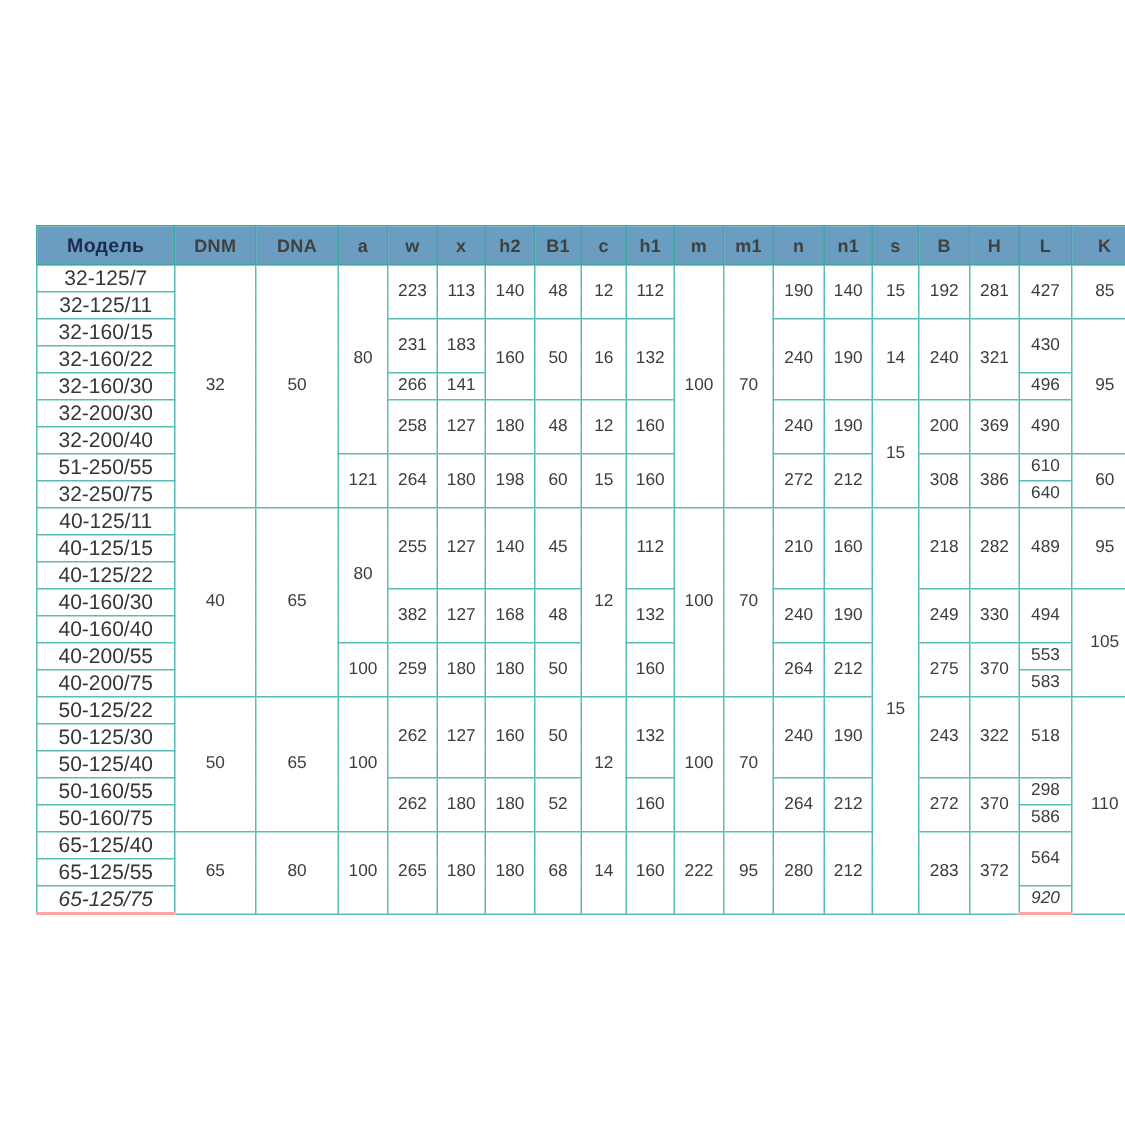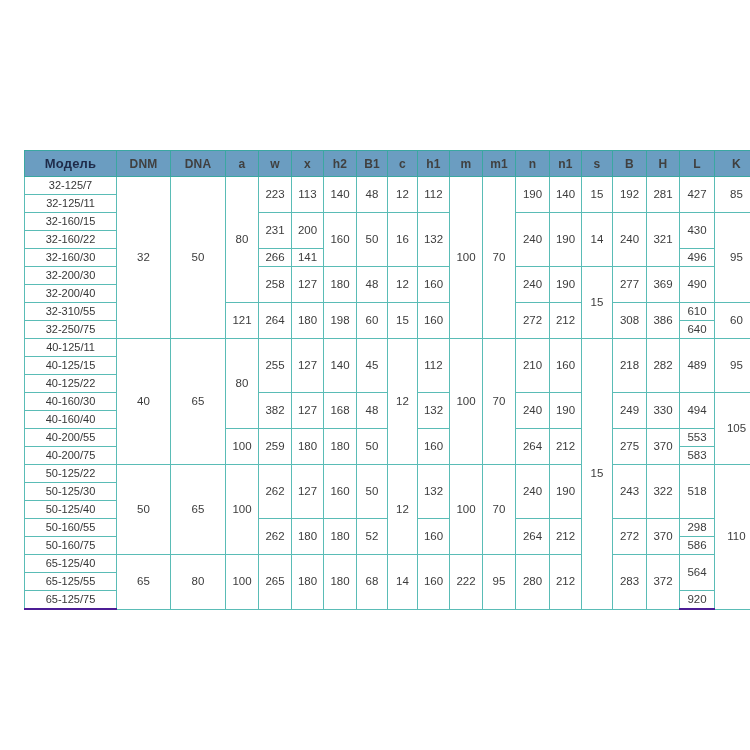--- a/index.html
+++ b/index.html
@@ -6,23 +6,23 @@
   .page{position:relative;width:750px;height:750px;background:#ffffff;overflow:hidden;
         font-family:"Liberation Sans", sans-serif;}
   table.spec{position:absolute;left:24px;top:150px;width:734px;border-collapse:collapse;
              table-layout:fixed;border:1px solid #35a39d;}
   table.spec th{background:#6b9dc1;color:#404040;font-size:12px;font-weight:bold;
                 height:25px;padding:0;border:1px solid #3aa7a1;text-align:center;
                 letter-spacing:.2px;}
   table.spec th.model-h{color:#1e2b49;font-size:13px;}
   table.spec td{border:1px solid #5abcb6;font-size:11.5px;color:#3c3c3c;text-align:center;
                 height:17px;line-height:17px;padding:0;background:#ffffff;vertical-align:middle;}
-  table.spec td.model{font-size:11px;color:#363636;}
+  table.spec td.model{font-size:14px;color:#363636;}
   table.spec tr.group-start td{border-top:1px solid #2f9d97;}
-  table.spec tbody tr:last-child td{border-bottom:2px solid #4c1d95;}
+  table.spec tbody tr:last-child td{border-bottom:2px solid #fca5a5;font-style:italic;}
 </style>
 </head>
 <body>
 
 <div class="page">
   <table class="spec">
     <colgroup>
       <col style="width:92px">
         <col style="width:54px">
         <col style="width:55px">
@@ -89,21 +89,21 @@
           <td rowspan="2">281</td>
           <td rowspan="2">427</td>
           <td rowspan="2">85</td>
         </tr>
         <tr>
           <td class="model">32-125/11</td>
         </tr>
         <tr>
           <td class="model">32-160/15</td>
           <td rowspan="2">231</td>
-          <td rowspan="2">200</td>
+          <td rowspan="2">183</td>
           <td rowspan="3">160</td>
           <td rowspan="3">50</td>
           <td rowspan="3">16</td>
           <td rowspan="3">132</td>
           <td rowspan="3">240</td>
           <td rowspan="3">190</td>
           <td rowspan="3">14</td>
           <td rowspan="3">240</td>
           <td rowspan="3">321</td>
           <td rowspan="2">430</td>
@@ -122,29 +122,29 @@
           <td class="model">32-200/30</td>
           <td rowspan="2">258</td>
           <td rowspan="2">127</td>
           <td rowspan="2">180</td>
           <td rowspan="2">48</td>
           <td rowspan="2">12</td>
           <td rowspan="2">160</td>
           <td rowspan="2">240</td>
           <td rowspan="2">190</td>
           <td rowspan="4">15</td>
-          <td rowspan="2">277</td>
+          <td rowspan="2">200</td>
           <td rowspan="2">369</td>
           <td rowspan="2">490</td>
         </tr>
         <tr>
           <td class="model">32-200/40</td>
         </tr>
         <tr>
-          <td class="model">32-310/55</td>
+          <td class="model">51-250/55</td>
           <td rowspan="2">121</td>
           <td rowspan="2">264</td>
           <td rowspan="2">180</td>
           <td rowspan="2">198</td>
           <td rowspan="2">60</td>
           <td rowspan="2">15</td>
           <td rowspan="2">160</td>
           <td rowspan="2">272</td>
           <td rowspan="2">212</td>
           <td rowspan="2">308</td>

